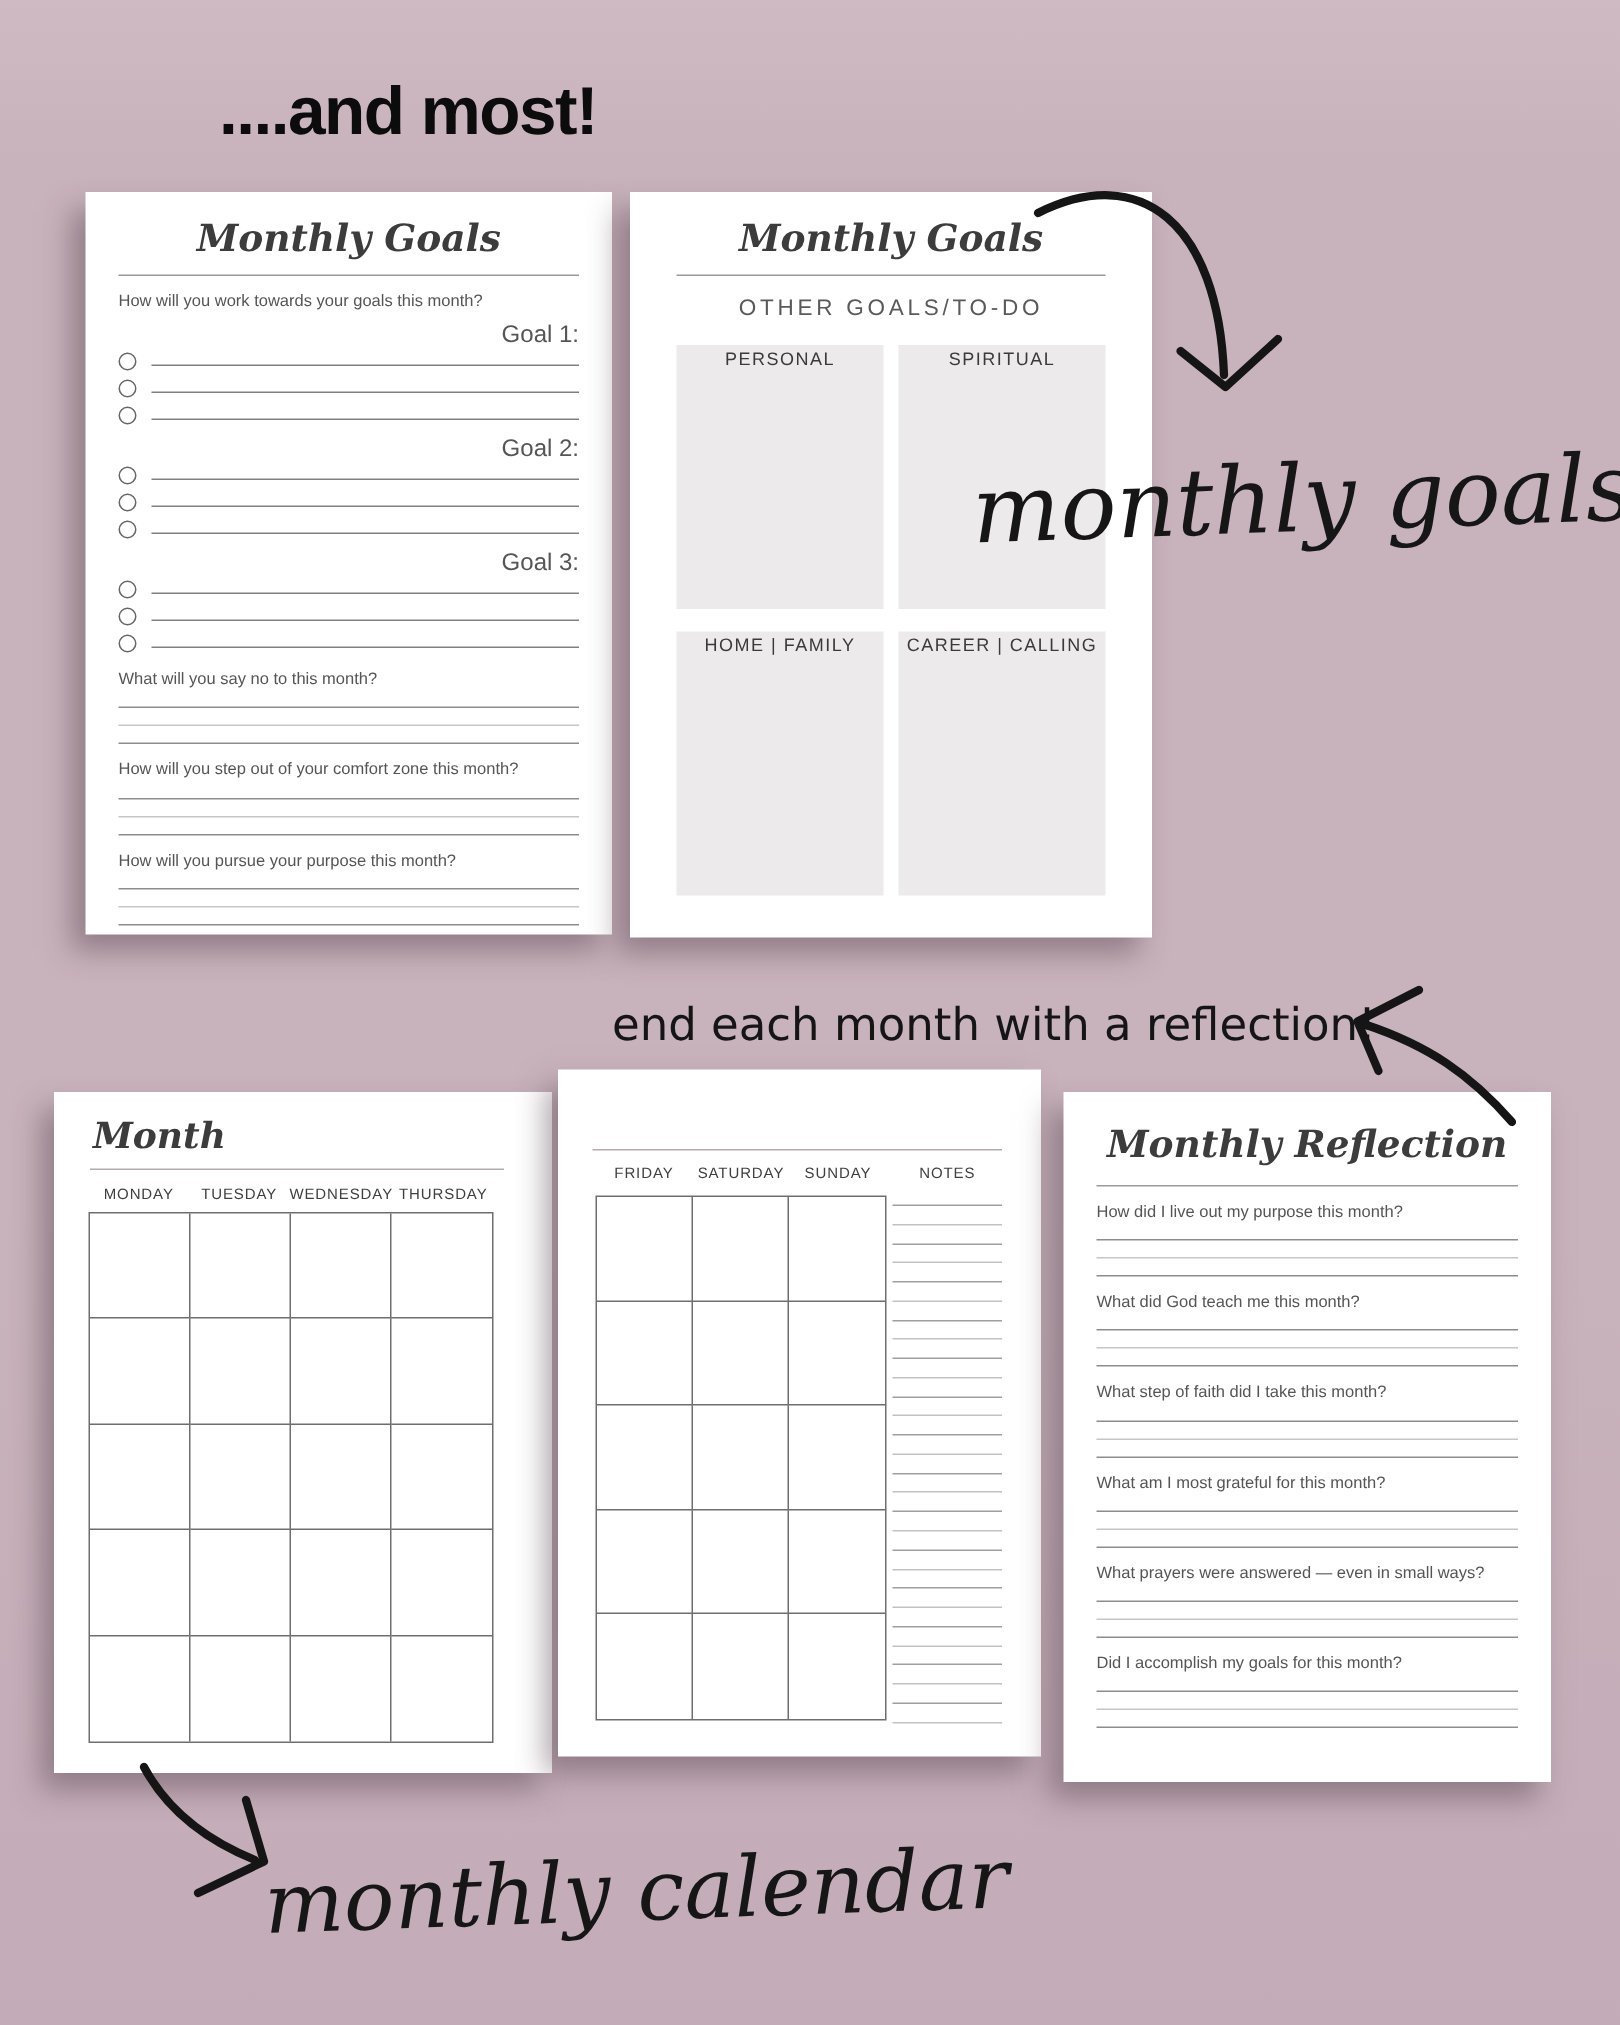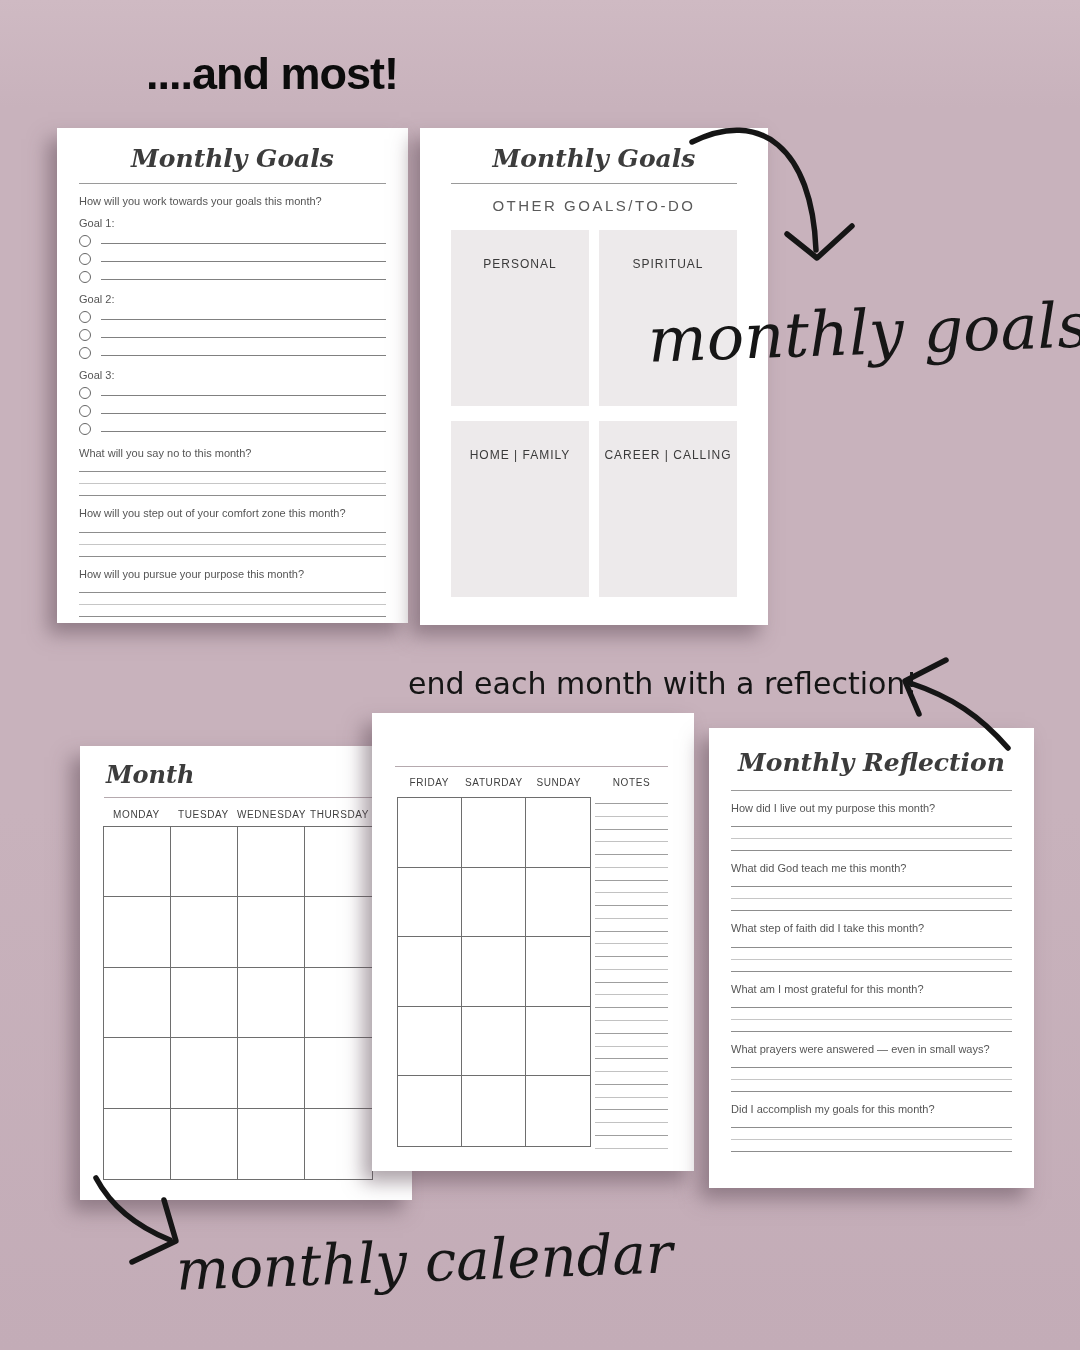--- a/index.html
+++ b/index.html
@@ -15,47 +15,47 @@
     font-size:45px;color:#0c0c0c;letter-spacing:-1px;
   }
   
   .page{
     position:absolute;background:#ffffff;
     box-shadow:-9px 11px 18px rgba(92,71,83,.5);
     box-sizing:border-box;color:#555;
   }
   .page-goals-left{left:57px;top:128px;width:351px;height:495px;padding:16px 22px 0;}
   .page-goals-right{left:420px;top:128px;width:348px;height:497px;padding:16px 31px 0;}
-  .page-cal-left{left:36px;top:746px;width:332px;height:454px;margin-left:44px;}
+  .page-cal-left{left:36px;top:728px;width:332px;height:454px;}
   .page-cal-right{left:372px;top:713px;width:322px;height:458px;text-decoration:underline;}
   .page-reflection{left:709px;top:728px;width:325px;height:460px;padding:20px 22px 0;}
 
   .script-title{
     font-family:"DejaVu Serif",serif;font-style:italic;font-weight:bold;
     font-size:25px;color:#3c3c3c;text-align:center;margin:0;line-height:1.2;
   }
   .rule{border:none;border-top:1px solid #9a9a9a;margin:9px 0 0;}
   .q-text{font-size:11px;color:#555;margin:11px 0 0;line-height:1.2;}
   .goal-group{margin-top:9px;}
-  .goal-label{font-size:11px;color:#555;line-height:13px;}
+  .goal-label{font-size:16px;color:#555;line-height:13px;text-align:right;}
   .bullet-row{display:flex;align-items:flex-end;gap:10px;height:18px;}
   .bullet-circle{width:10px;height:10px;border:1.5px solid #666;border-radius:50%;flex:0 0 auto;margin-bottom:1px;}
   .bullet-line{flex:1;border-bottom:1px solid #808080;margin-bottom:4px;}
   .answer-line{border:none;margin:11px 0 0;}
   .line-a{border-top:1.2px solid #8d8d8d;}
   .line-b{border-top:1px solid #c6c6c6;}
   .q-block{margin-top:2px;}
 
   
   .subtitle{
     margin-top:13px;text-align:center;font-size:15px;color:#5a5a5a;
     letter-spacing:2.5px;
   }
   .box-grid{margin-top:16px;display:grid;grid-template-columns:1fr 1fr;gap:15px 10px;}
-  .cat-box{height:176px;background:#edeaeb;text-align:center;padding-top:24px;box-sizing:border-box;}
+  .cat-box{height:176px;background:#edeaeb;text-align:center;padding-top:0;box-sizing:border-box;}
   .cat-box span{font-size:12px;letter-spacing:1px;color:#3a3a3a;}
 
   
   .cal-title{position:absolute;left:26px;top:14px;font-family:"DejaVu Serif",serif;
     font-style:italic;font-weight:bold;font-size:24px;color:#3c3c3c;}
   .cal-rule{position:absolute;border:none;border-top:1px solid #b5a9ae;margin:0;}
   .page-cal-left .cal-rule{left:24px;top:51px;width:276px;}
   .page-cal-right .cal-rule{left:23px;top:53px;width:273px;}
   .day-headers{position:absolute;display:flex;justify-content:flex-end;}
   .day-headers span{flex:1;text-align:center;font-size:10px;letter-spacing:.6px;color:#3f3f3f;}

